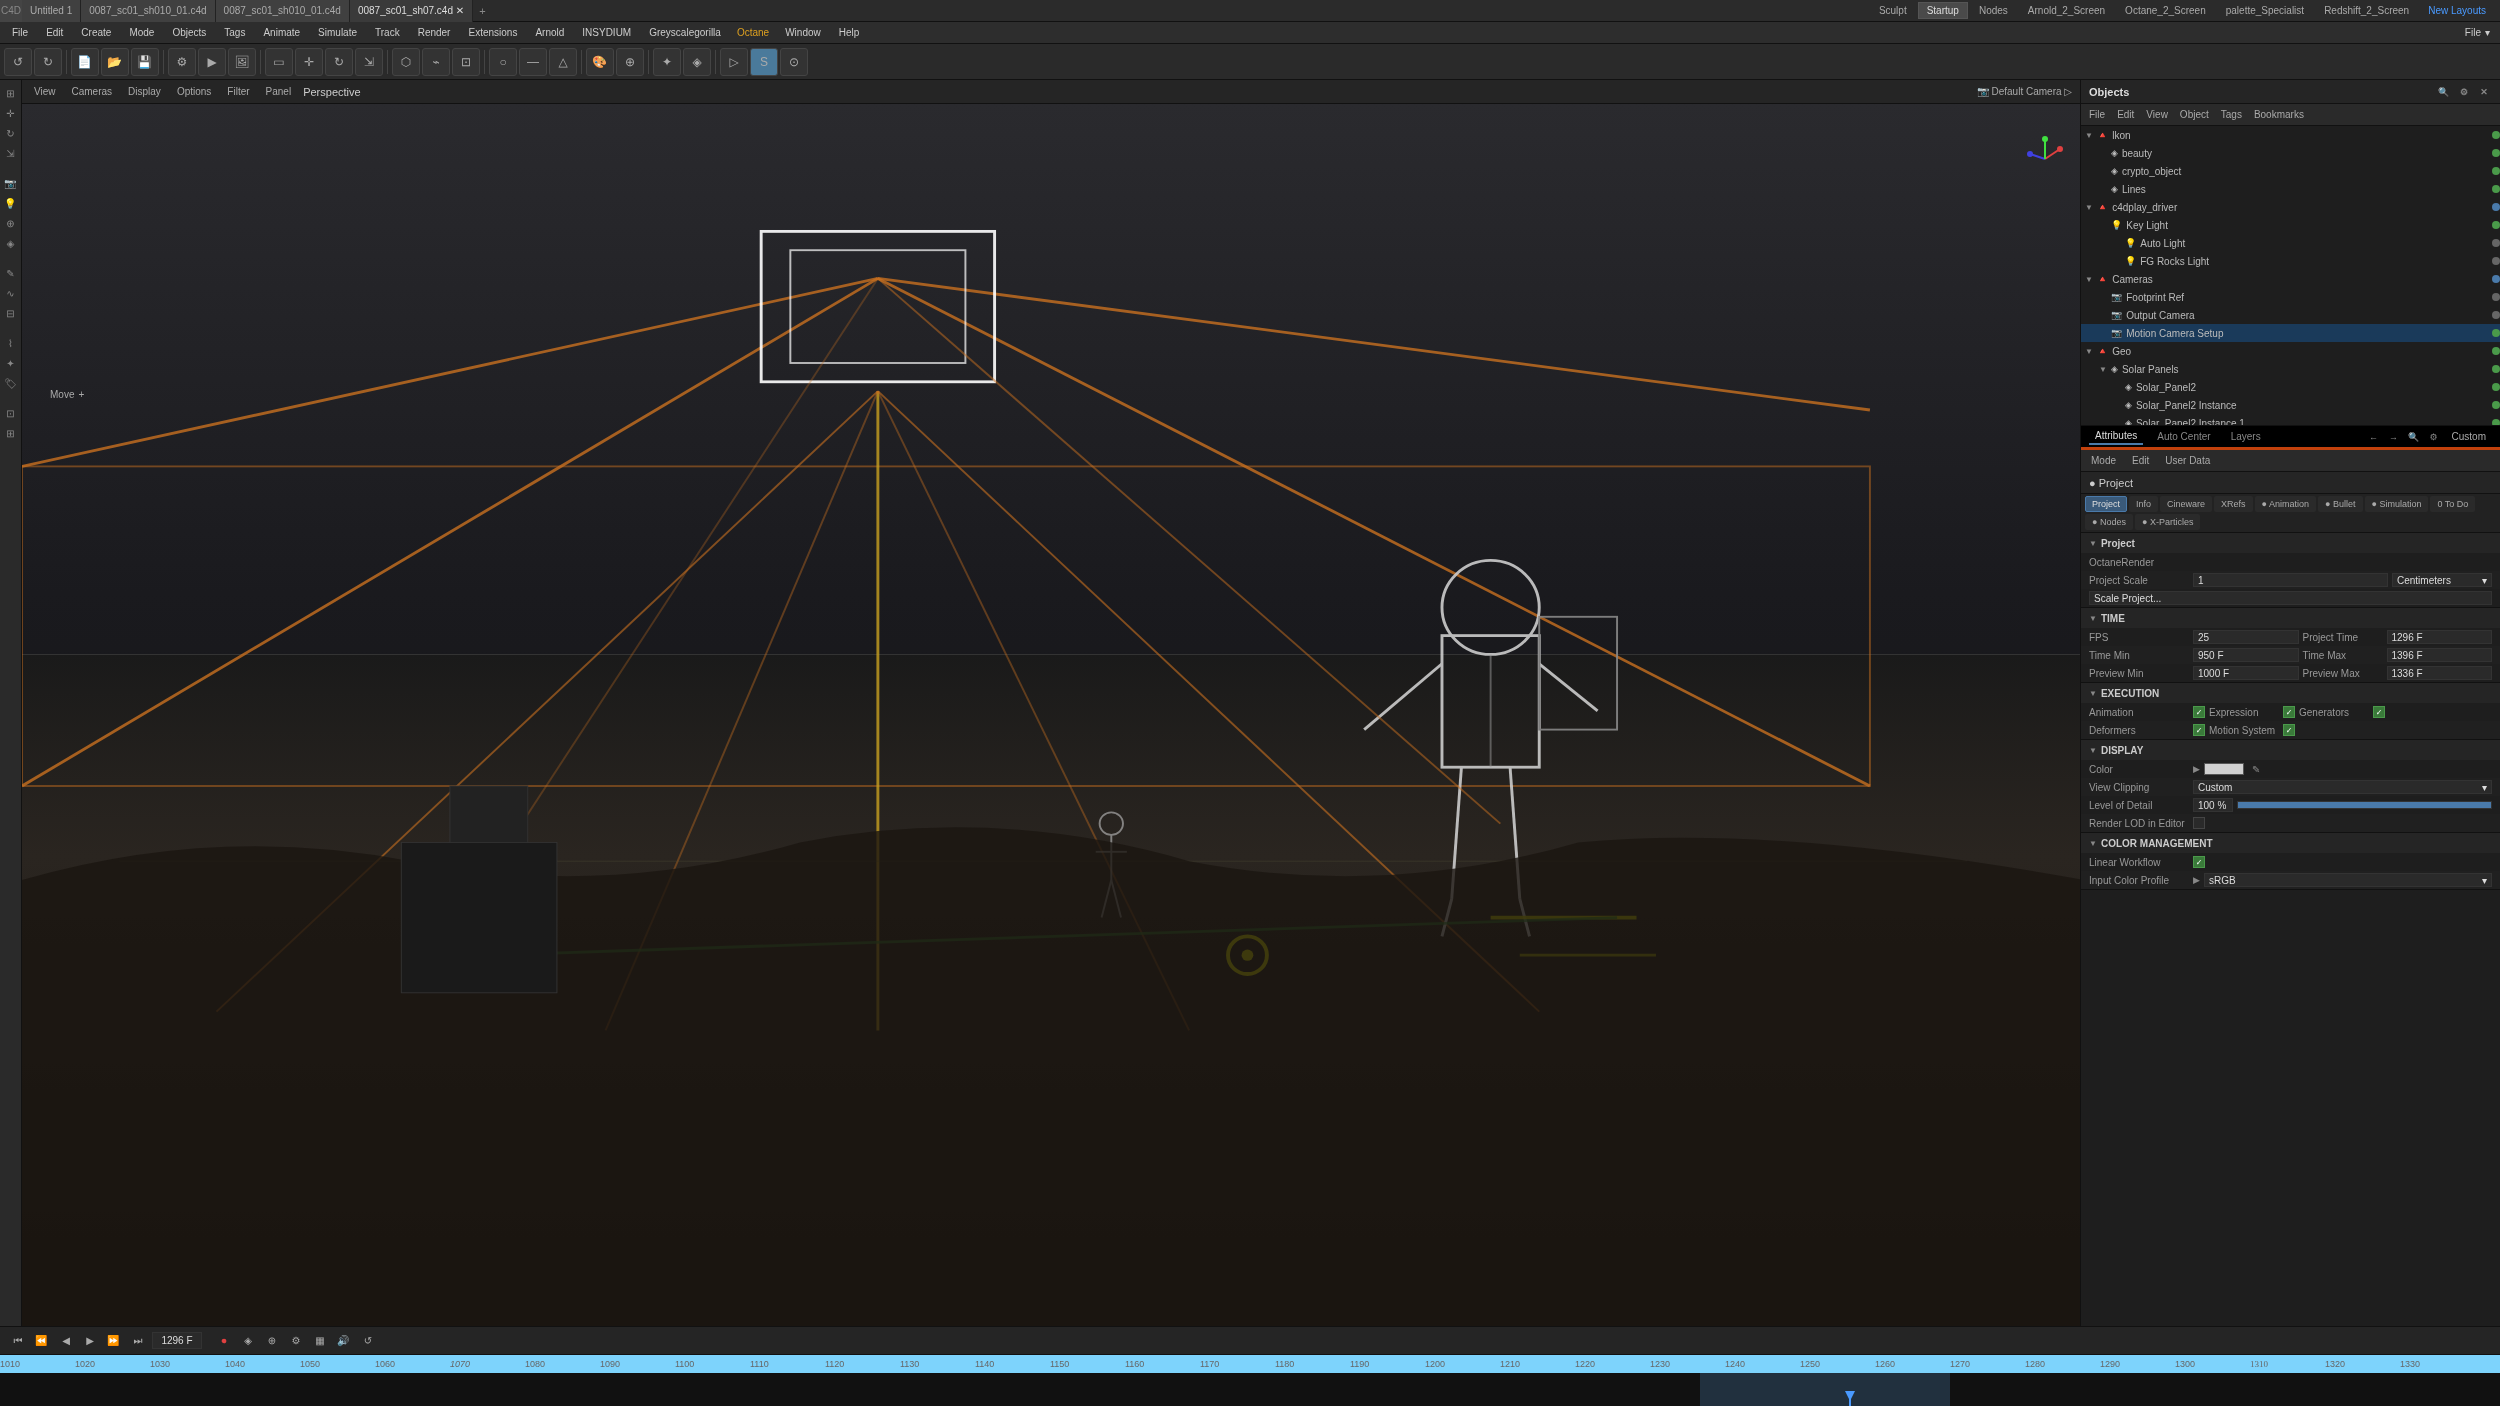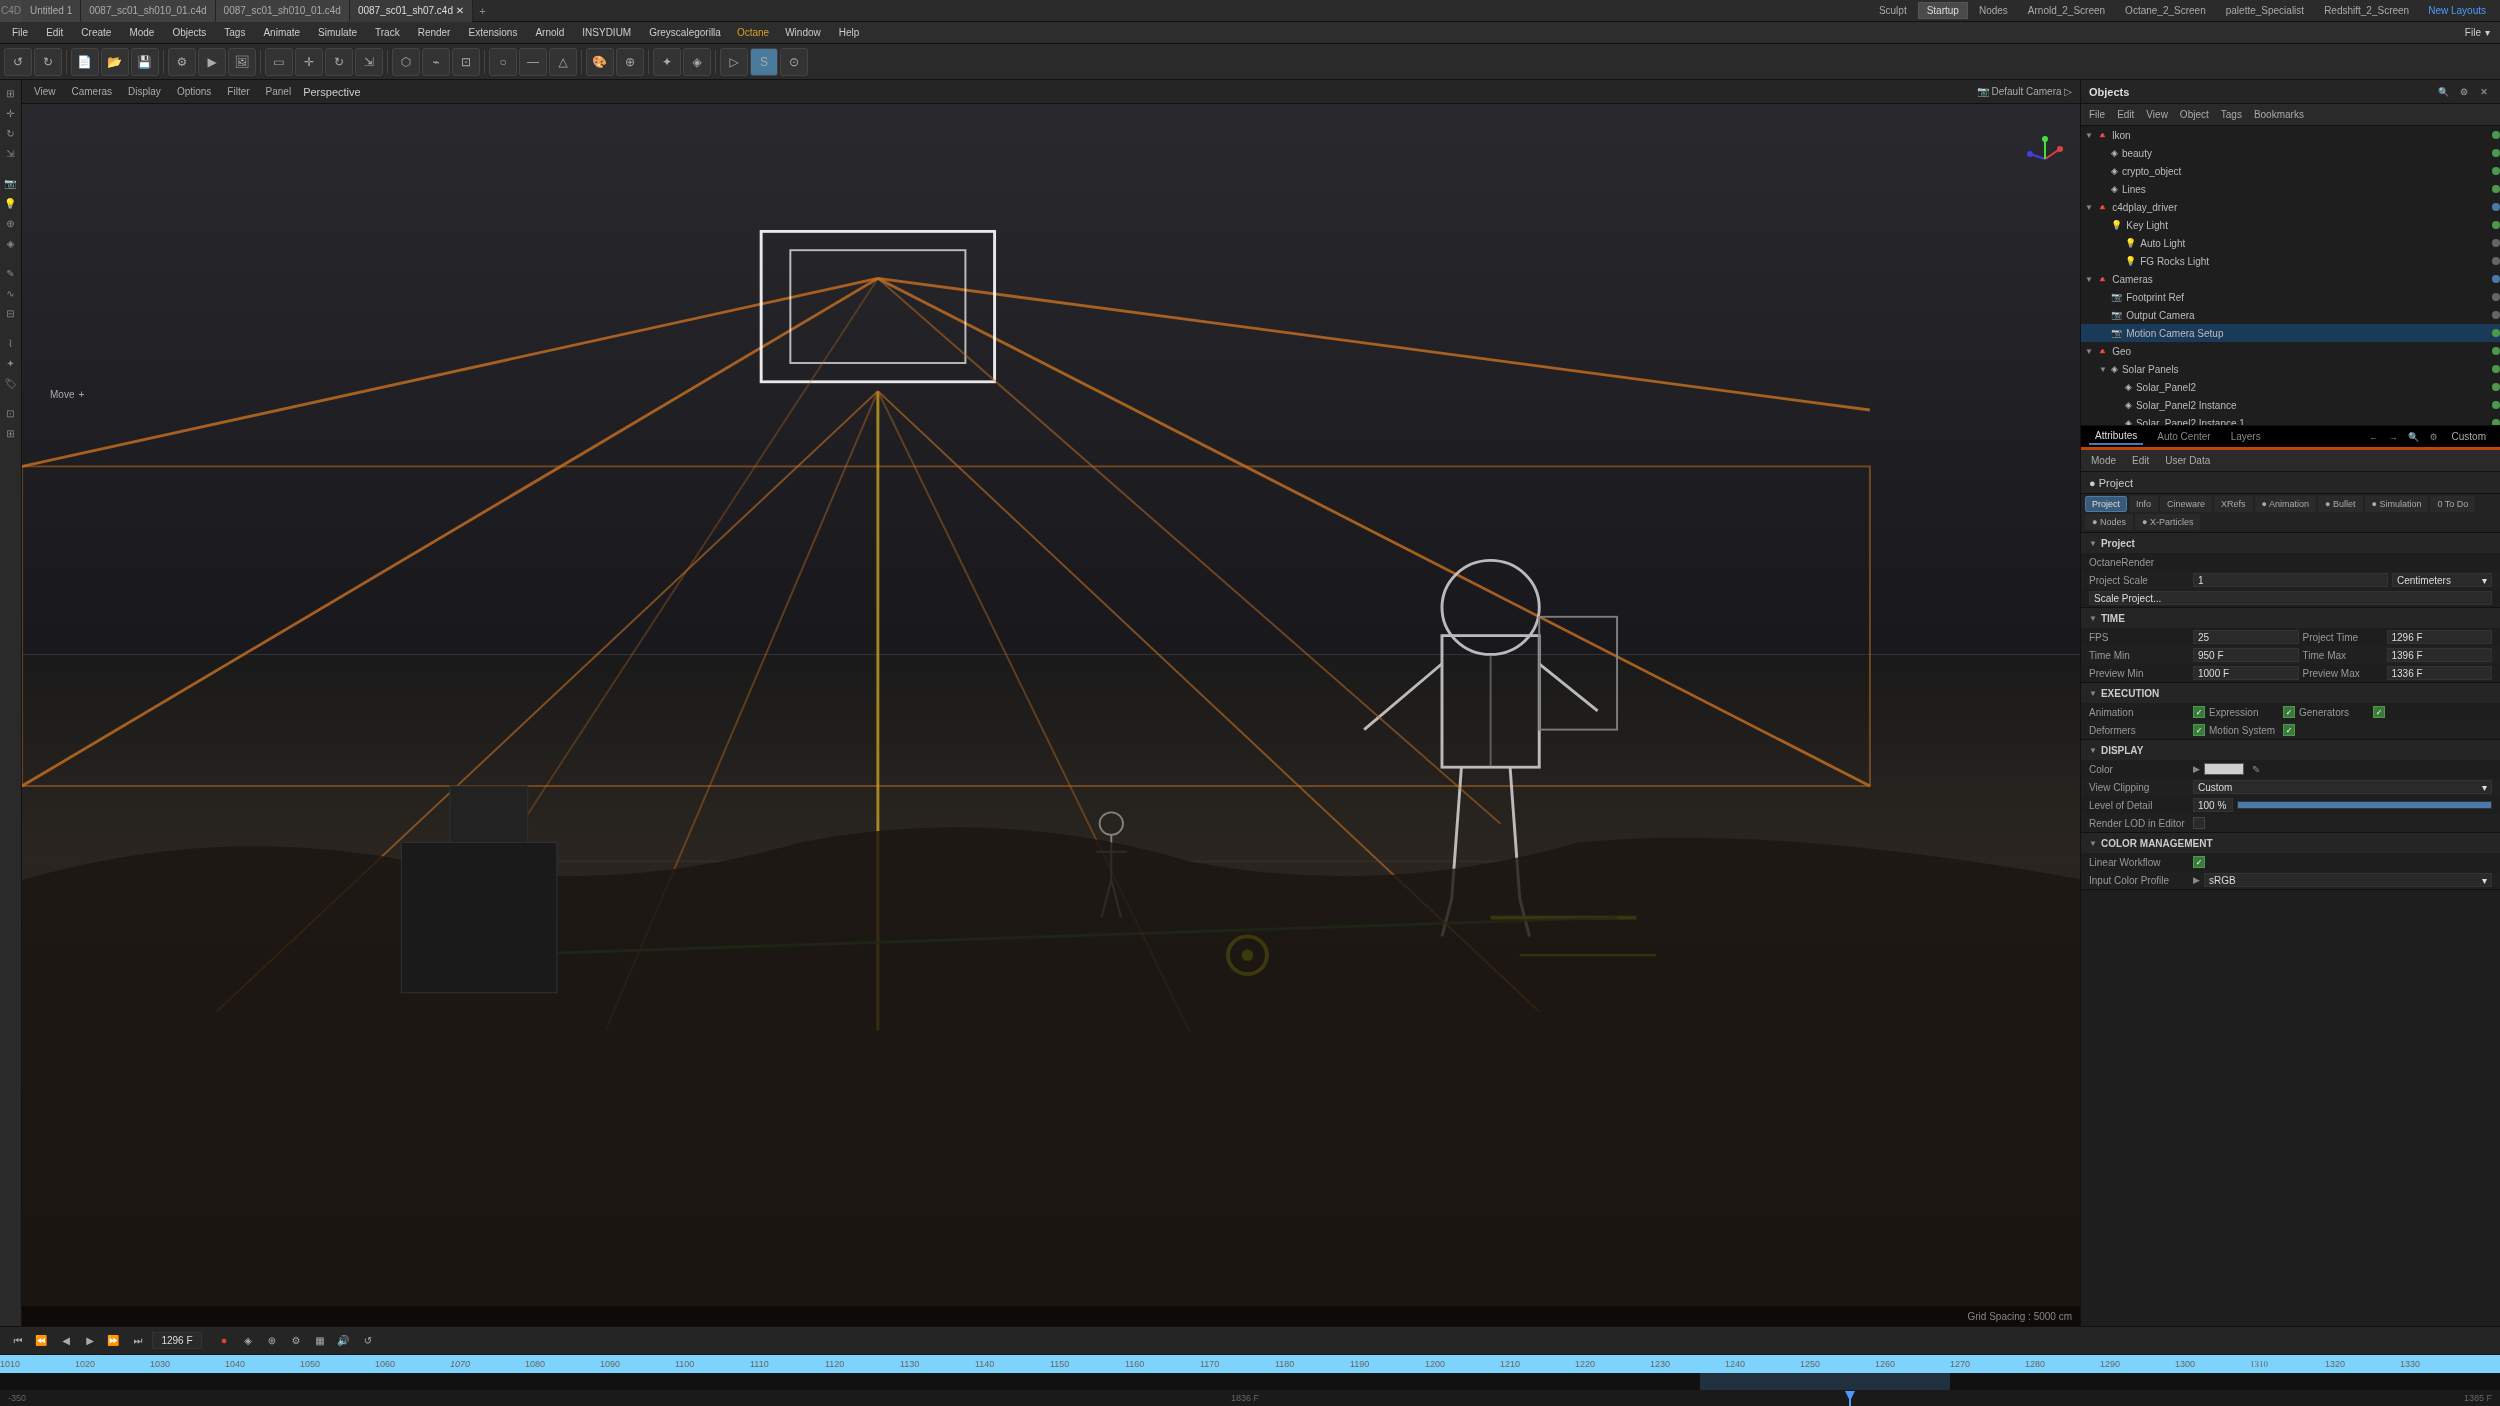--- a/index.html
+++ b/index.html
@@ -806,23 +806,20 @@
         <line x1="25" y1="25" x2="10" y2="20" stroke="#4040e0" stroke-width="2"></line>
         <line x1="25" y1="25" x2="25" y2="5" stroke="#40e040" stroke-width="2"></line>
         <circle cx="40" cy="15" r="3" fill="#e04040"></circle>
         <circle cx="10" cy="20" r="3" fill="#4040e0"></circle>
         <circle cx="25" cy="5" r="3" fill="#40e040"></circle>
       </svg>
     </div>
 
   </div>
 
-  <div id="viewport-bottom">
-    <div class="grid-info" style="margin-left:auto;">Grid Spacing : 5000 cm</div>
-  </div>
 </div>
 
 <div id="right-panel">
 
   <div id="objects-header">
     <span>Objects</span>
     <div class="objects-header-actions">
       <div class="hdr-btn">🔍</div>
       <div class="hdr-btn">⚙</div>
       <div class="hdr-btn">✕</div>
@@ -1229,18 +1226,13 @@
       </div>
     <div style="position:relative; height:34px; background:#111;">
 
       <div class="playhead" style="left:calc(74% - 1px);">
         <div class="playhead-top"></div>
       </div>
 
       <div style="position:absolute; top:0; left:68%; width:10%; height:100%; background:rgba(74,122,170,0.3);"></div>
     </div>
   </div>
-  <div id="timeline-bottom">
-    <span>-350</span>
-    <span style="margin-left:auto; margin-right: auto;">1836 F</span>
-    <span>1385 F</span>
-  </div>
 </div>
 
 </body></html>

